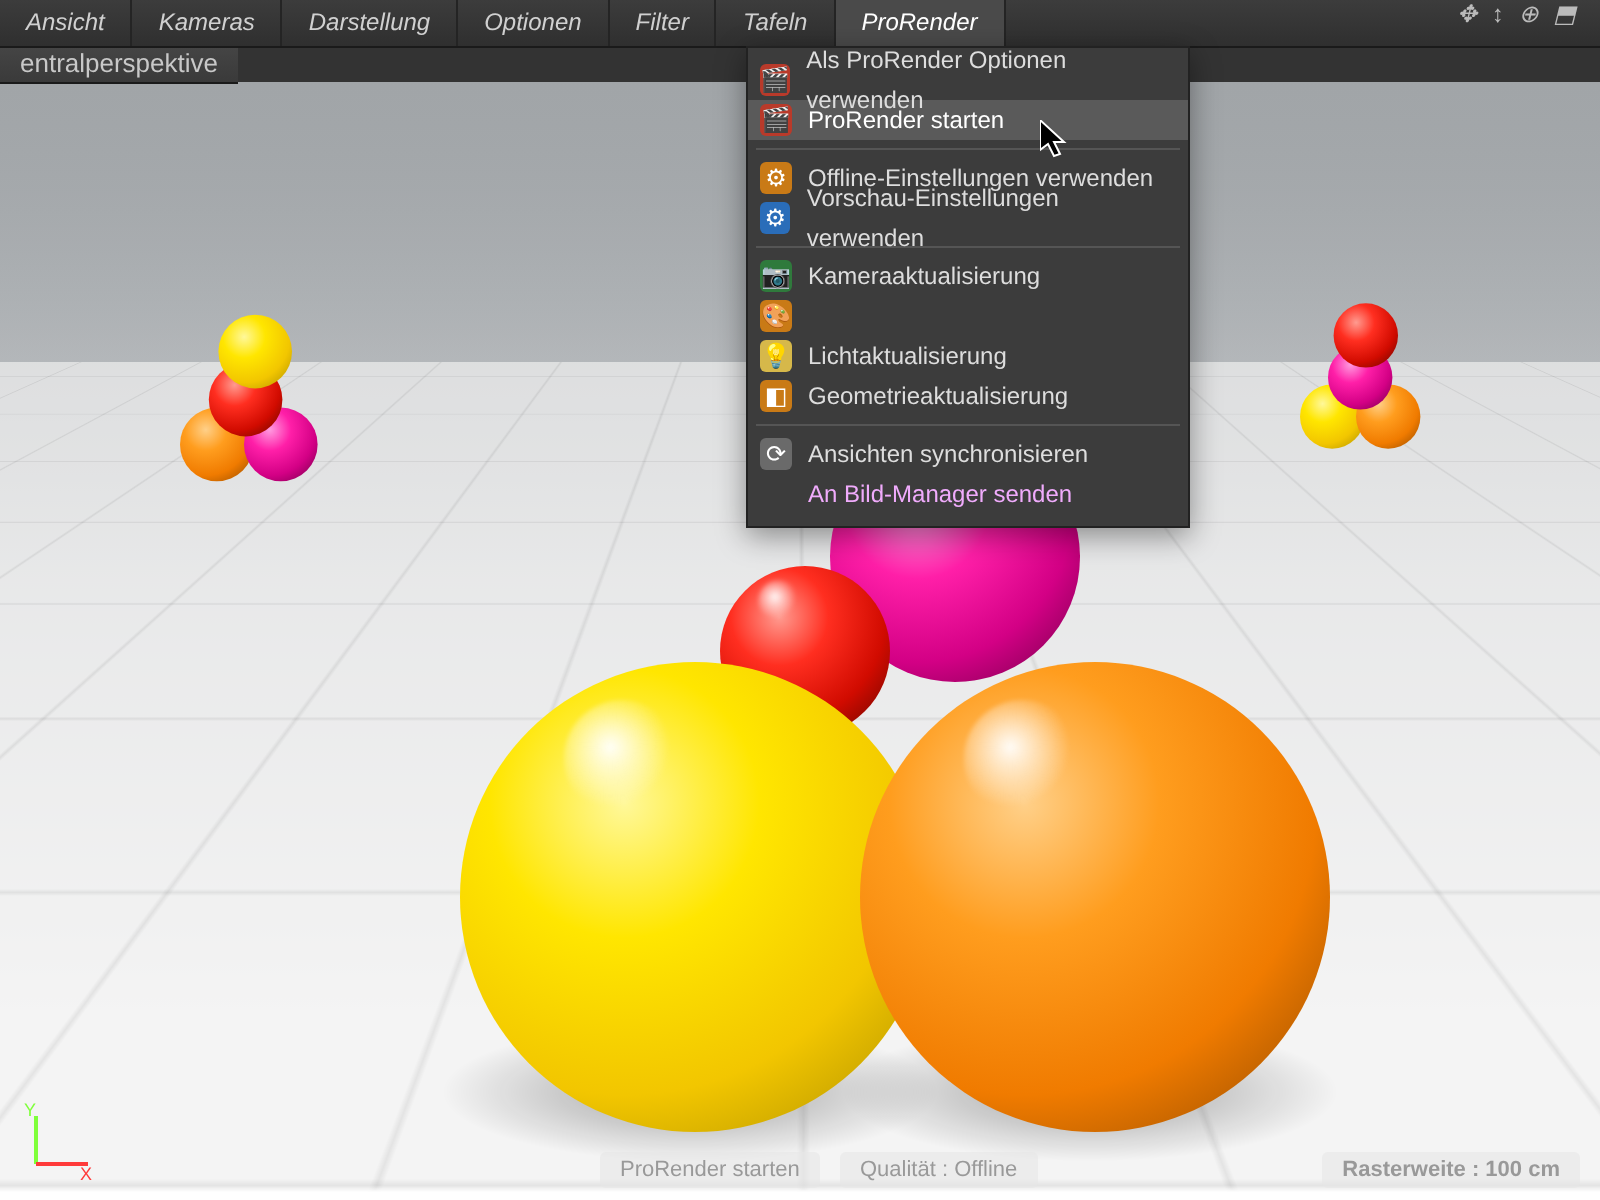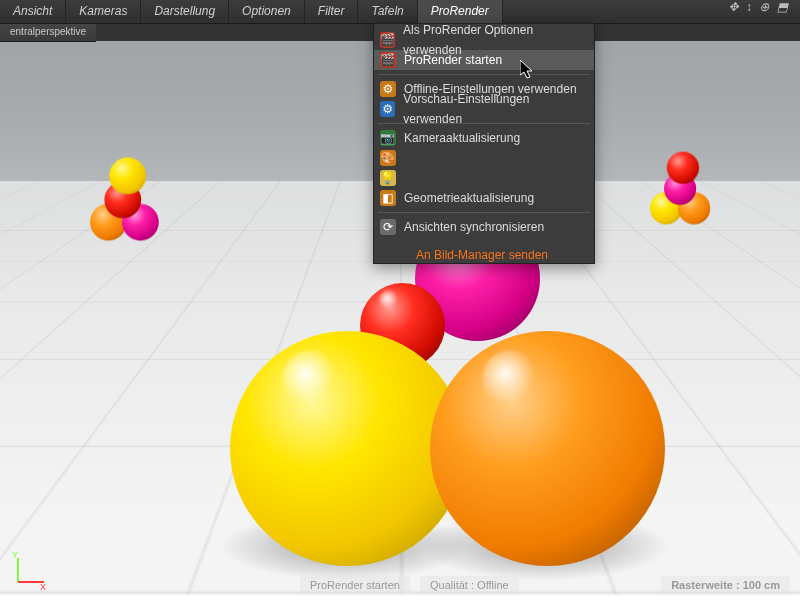--- a/index.html
+++ b/index.html
@@ -49,21 +49,21 @@
   
   .tabstrip {
     position: absolute;
     top: 23px; left: 0;
     height: 18px;
     background: linear-gradient(#454545, #3a3a3a);
     border-bottom: 1px solid #1a1a1a;
     padding: 0 10px;
     line-height: 18px;
     color: #c8c8c8;
-    font-size: 10px;
+    font-size: 13px;
     z-index: 30;
   }
 
   
   .viewport {
     position: absolute;
     top: 41px; left: 0; right: 0; bottom: 0;
     background:
       linear-gradient(180deg, #a9adb1 0%, #ffffff 85%, #ffffff 100%);
     overflow: hidden;
@@ -175,22 +175,21 @@
     align-items: center;
     gap: 8px;
     color: #ddd;
     cursor: default;
   }
   .dd-item.hover {
     background: #5a5a5a;
     color: #fff;
   }
   .dd-item.disabled {
-    color: #f97316;
-    flex-direction: column;
+    color: #f0abfc;
   }
   .dd-sep {
     height: 1px;
     margin: 4px 4px;
     background: #555;
   }
   .dd-icon {
     width: 16px; height: 16px;
     display: inline-flex;
     align-items: center;
@@ -287,20 +286,21 @@
 
   <div class="dd-item">
     <span class="dd-icon" style="background:#2f7a3c;color:#fff;">📷</span>
     <span>Kameraaktualisierung</span>
   </div>
   <div class="dd-item">
     <span class="dd-icon" style="background:#c97a16;color:#fff;">🎨</span>
   </div>
   <div class="dd-item">
     <span class="dd-icon" style="background:#d6b84a;color:#333;">💡</span>
+    <span>Lichtaktualisierung</span>
   </div>
   <div class="dd-item">
     <span class="dd-icon" style="background:#c97a16;color:#fff;">◧</span>
     <span>Geometrieaktualisierung</span>
   </div>
   <div class="dd-sep"></div>
 
   <div class="dd-item">
     <span class="dd-icon" style="background:#6a6a6a;color:#fff;">⟳</span>
     <span>Ansichten synchronisieren</span>

